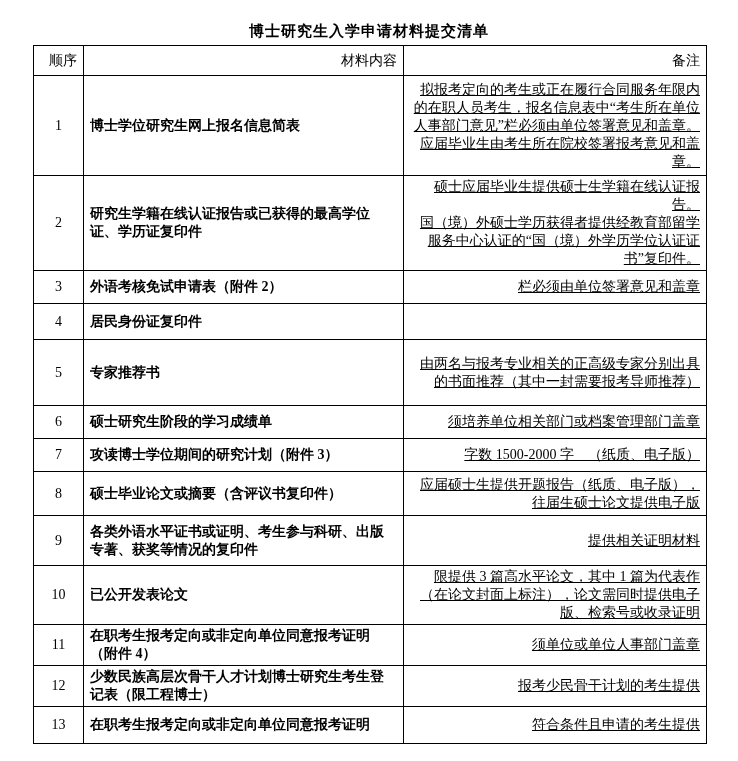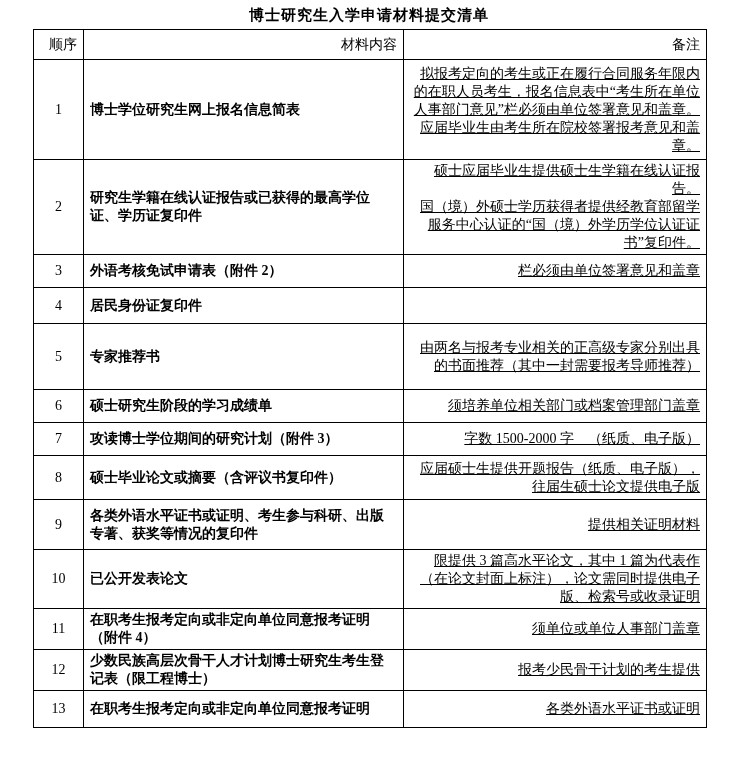--- a/index.html
+++ b/index.html
@@ -14,21 +14,21 @@
     color: #000000;
     font-family: "Liberation Serif", "DejaVu Serif", serif;
     box-sizing: border-box;
     overflow: hidden;
   }
   .doc-title {
     text-align: center;
     font-weight: bold;
     font-size: 15px;
     line-height: 20px;
-    padding-top: 5px;
+    padding-top: 21px;
     letter-spacing: 1px;
   }
   table.checklist {
     border-collapse: collapse;
     table-layout: fixed;
     margin-left: 33px;
     margin-top: 4px;
     width: 673px;
   }
   table.checklist th,
@@ -139,17 +139,17 @@
         <td class="remark-cell">须单位或单位人事部门盖章</td>
       </tr>
       <tr style="height:33px;">
         <td class="order-cell">12</td>
         <td class="material-cell">少数民族高层次骨干人才计划博士研究生考生登记表（限工程博士）</td>
         <td class="remark-cell">报考少民骨干计划的考生提供</td>
       </tr>
       <tr style="height:37px;">
         <td class="order-cell">13</td>
         <td class="material-cell">在职考生报考定向或非定向单位同意报考证明</td>
-        <td class="remark-cell">各类外语水平证书或证明</td>
+        <td class="remark-cell">符合条件且申请的考生提供</td>
       </tr>
     </tbody>
   </table>
 </div>
 
 </body></html>

